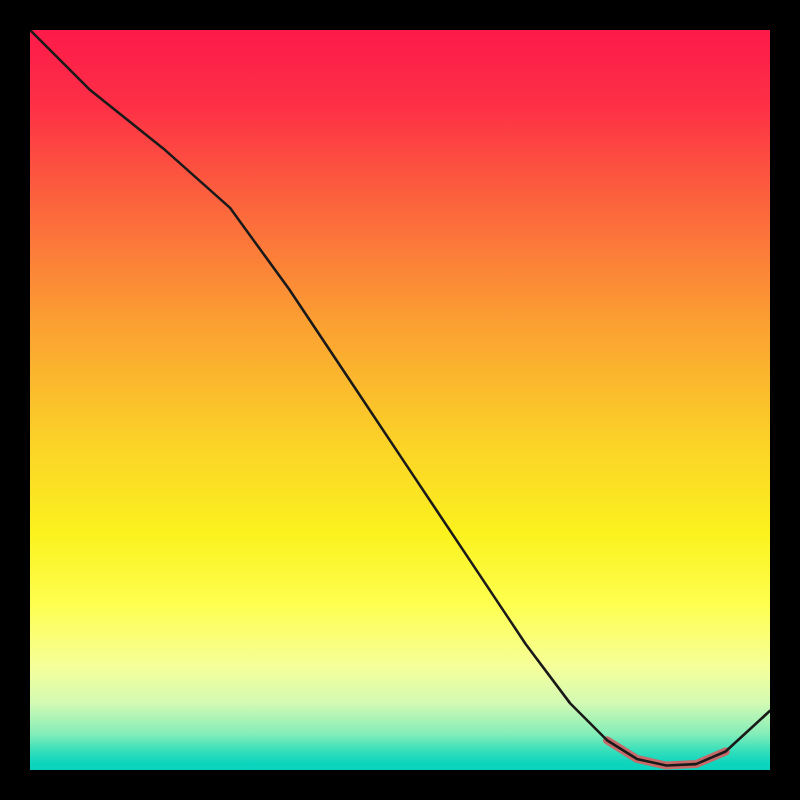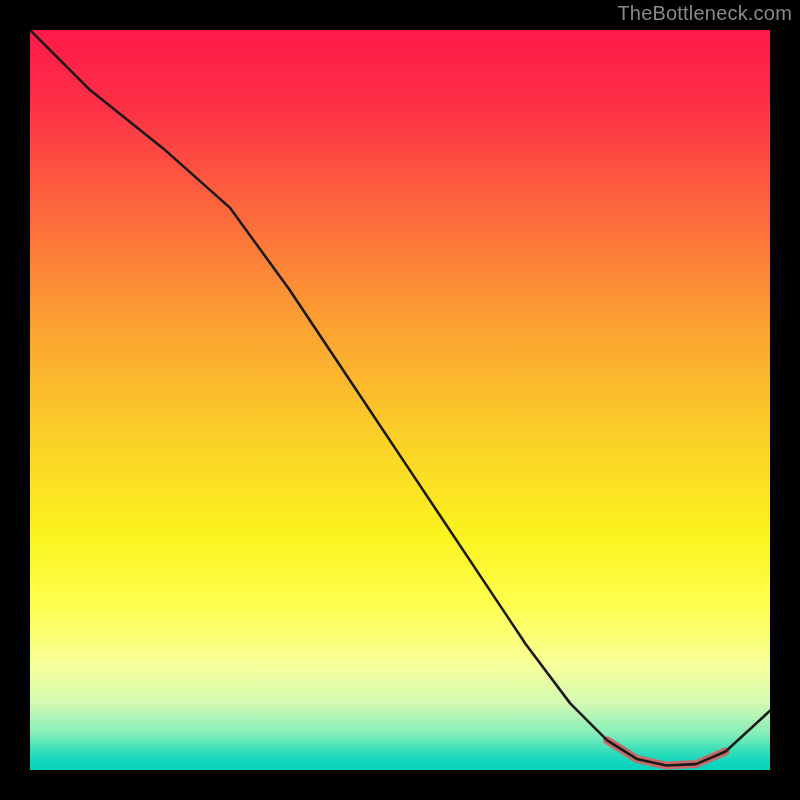--- a/index.html
+++ b/index.html
@@ -34,21 +34,20 @@
     width: 740px;
     height: 740px;
   }
   svg { display: block; }
 </style>
 </head>
 <body>
 
 <div class="stage">
 
-  <div class="attribution">TheBottleneck.com</div>
 
   <div class="plot-wrap">
     <svg id="chart-svg" viewBox="0 0 740 740" width="740" height="740">
       <defs>
         <linearGradient id="bg-grad" x1="0" y1="0" x2="0" y2="1">
             <stop offset="0%" stop-color="#fd1a4a"></stop>
             <stop offset="10%" stop-color="#fd2f46"></stop>
             <stop offset="25%" stop-color="#fc6a3c"></stop>
             <stop offset="40%" stop-color="#fba132"></stop>
             <stop offset="55.00000000000001%" stop-color="#fbd028"></stop>

